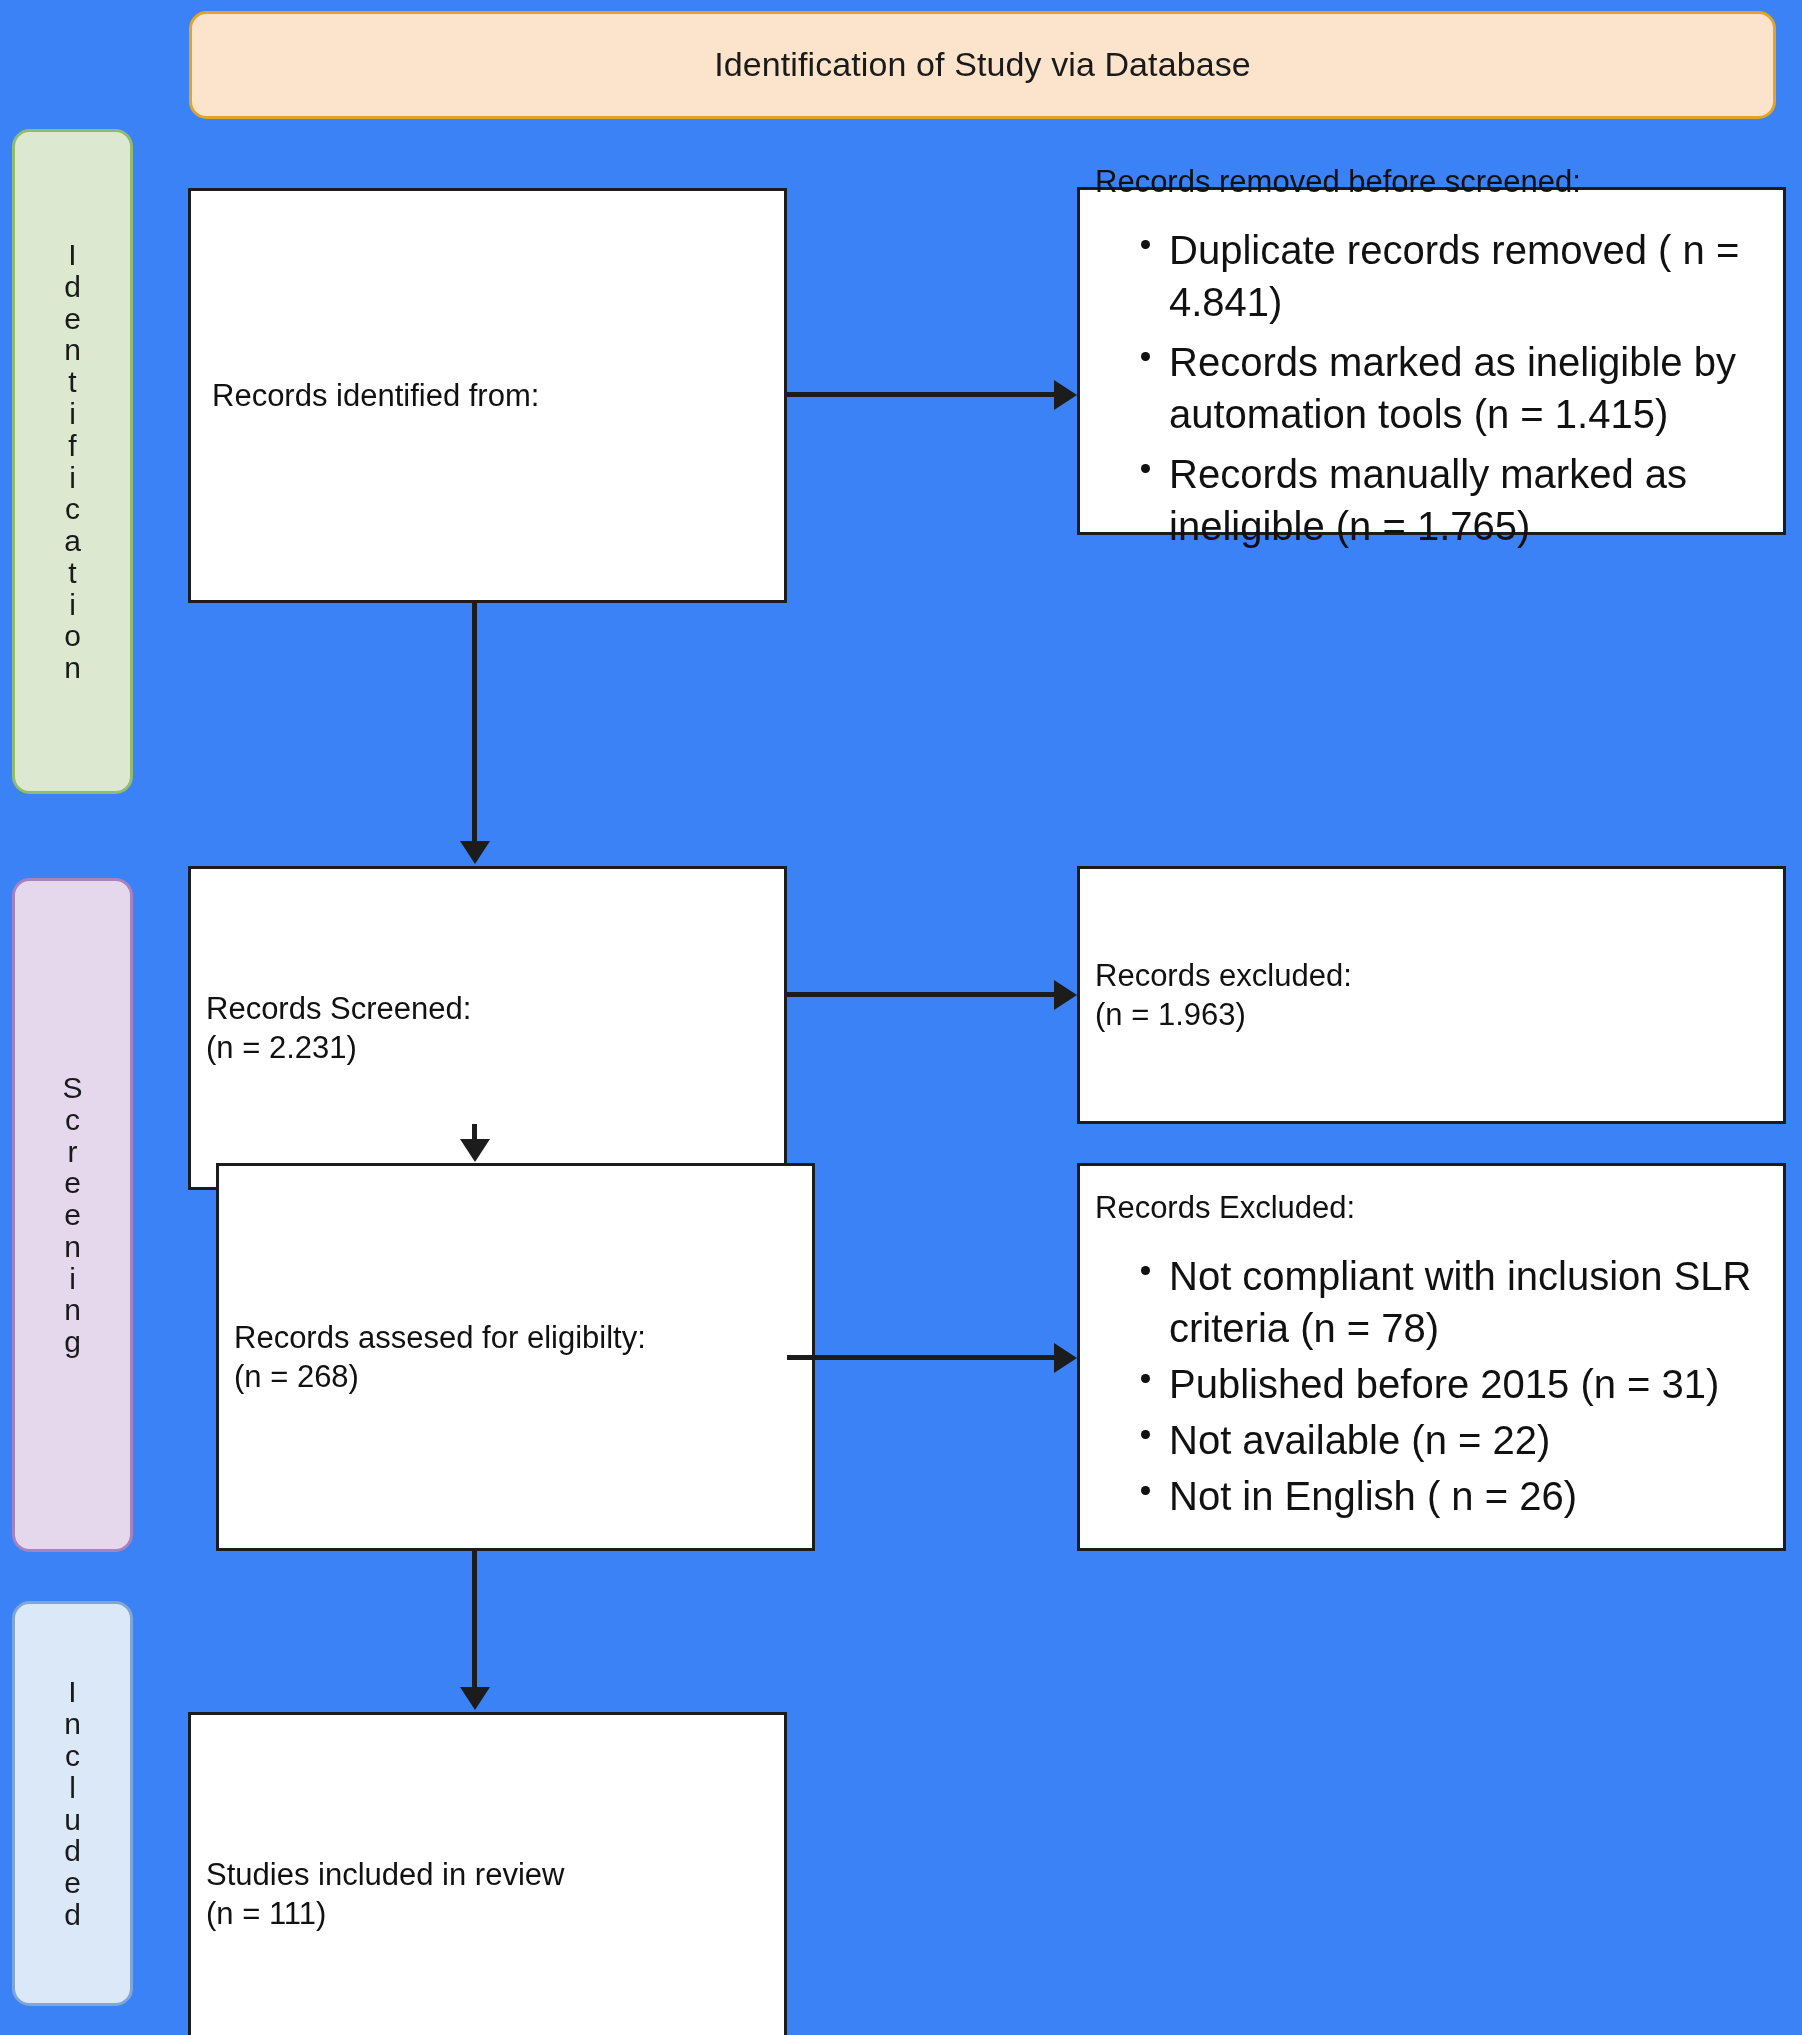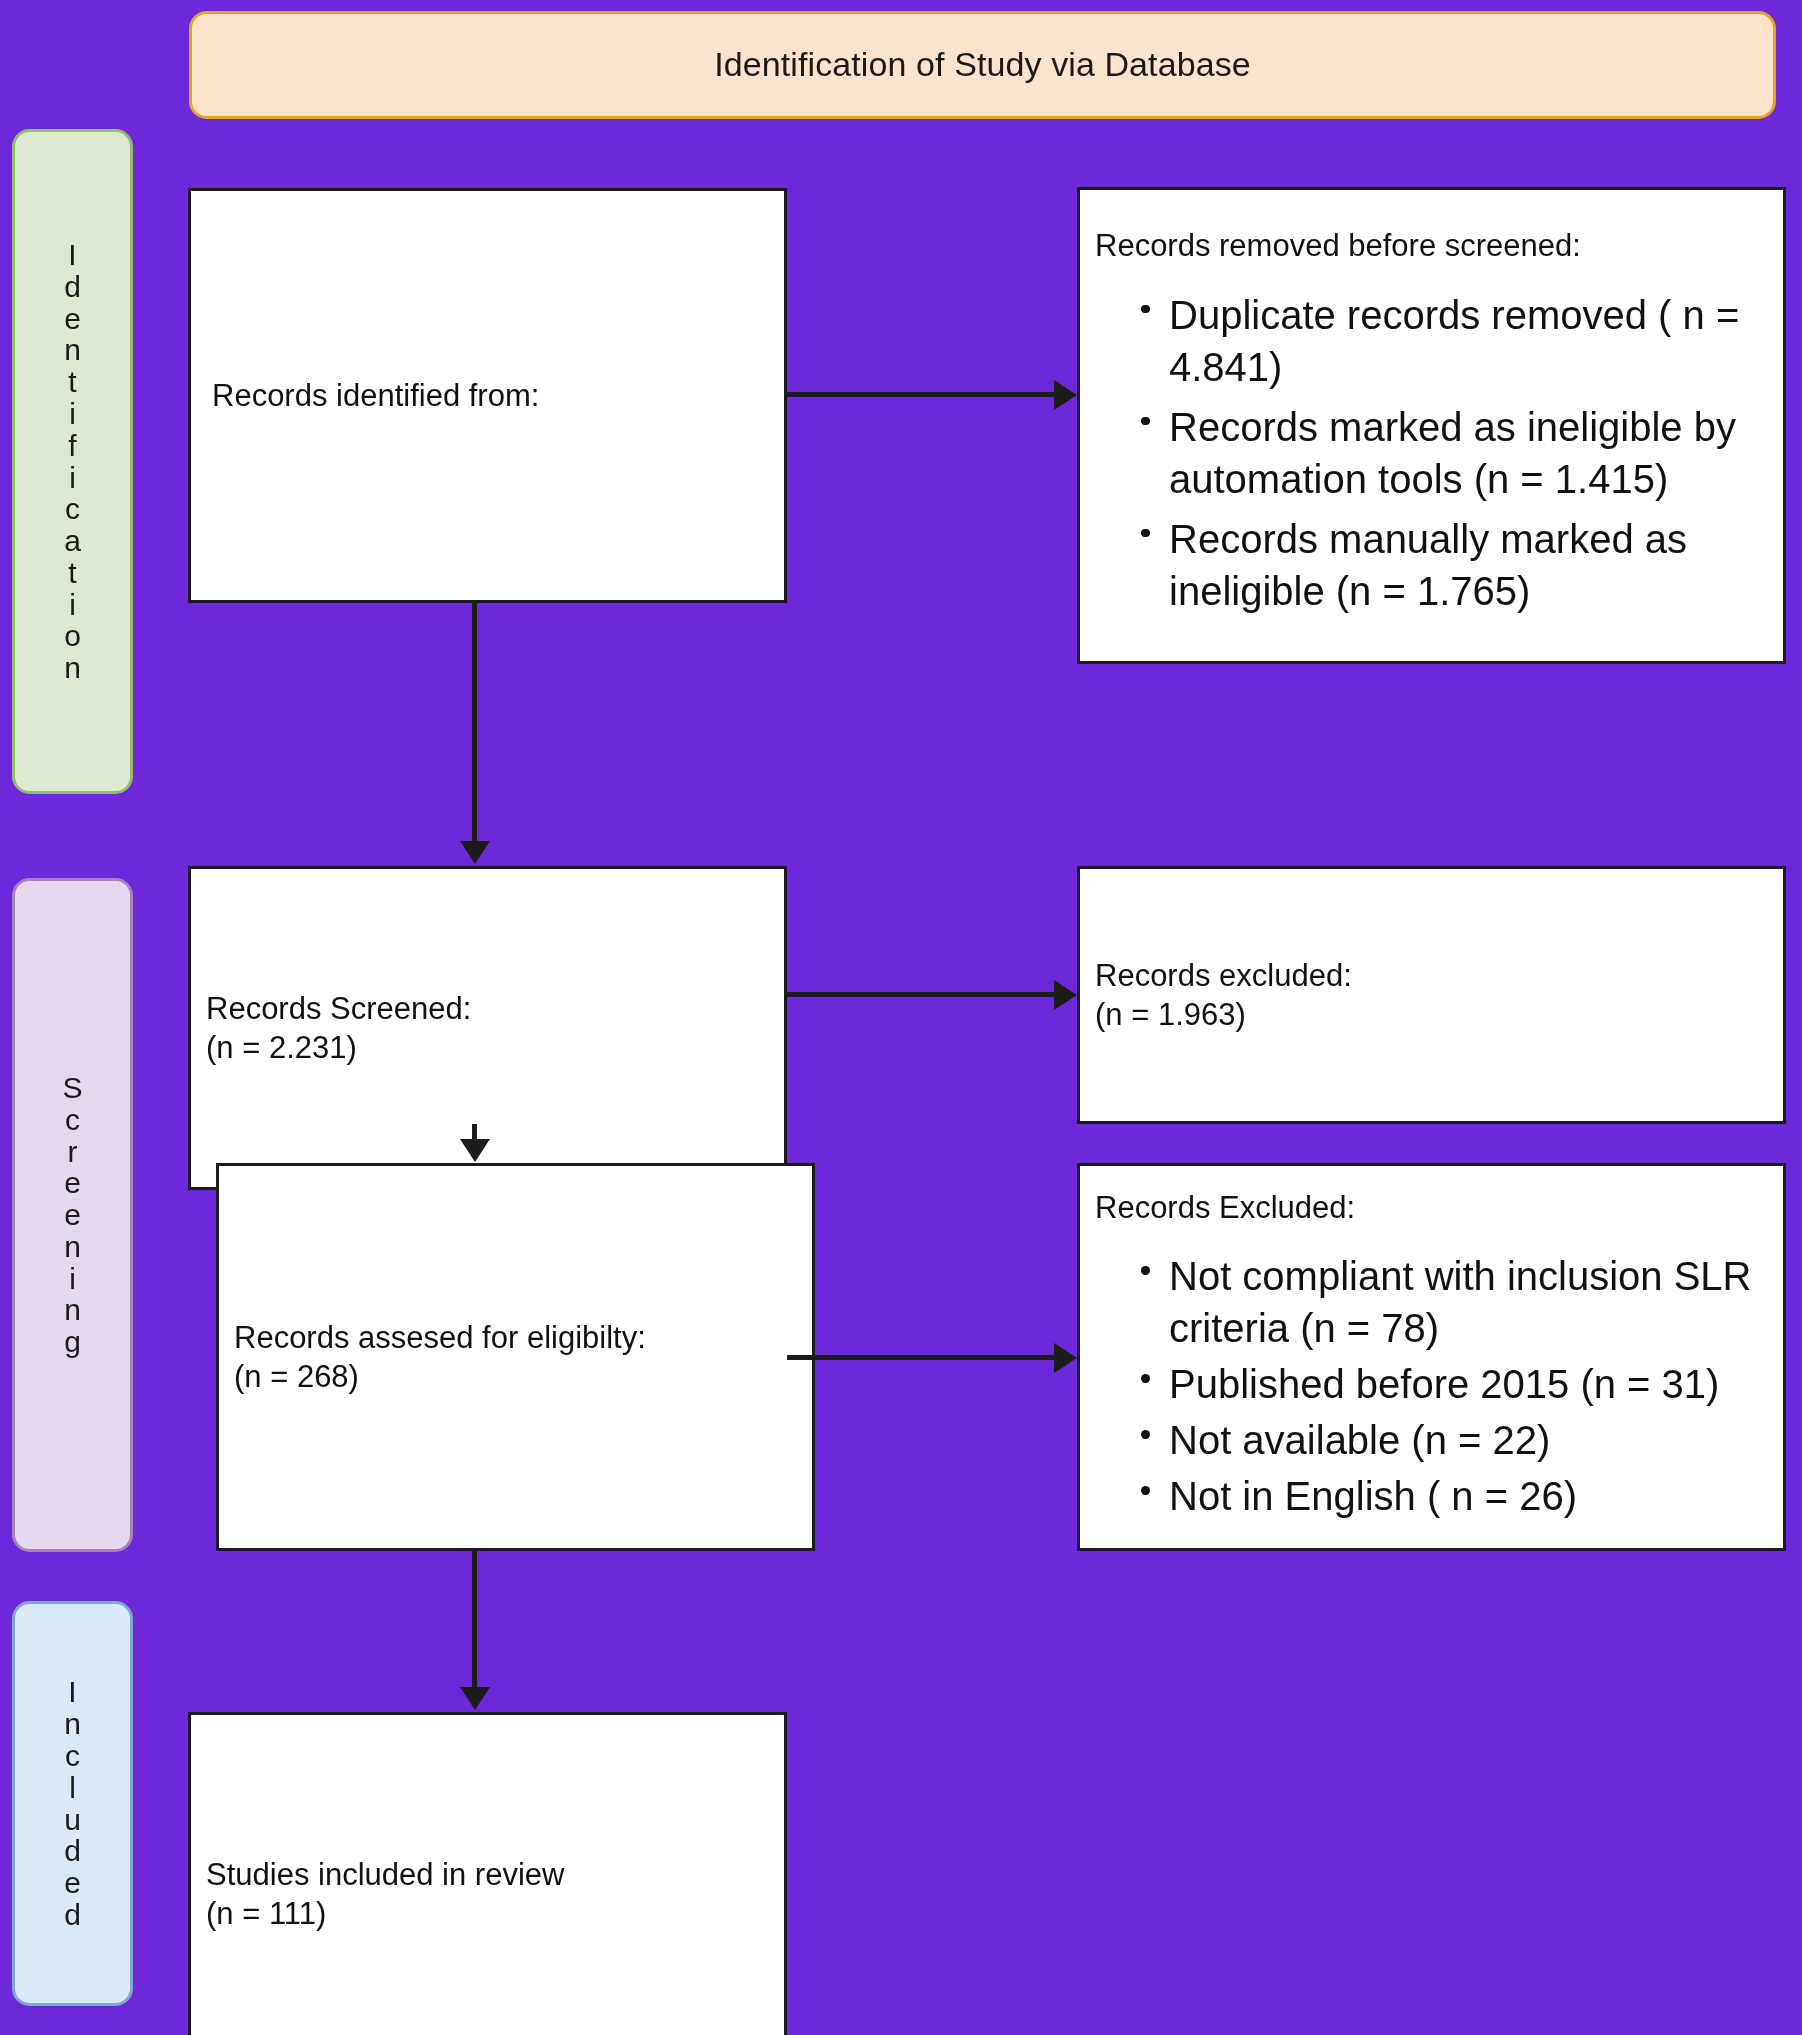--- a/index.html
+++ b/index.html
@@ -4,21 +4,21 @@
 <style>
   html, body {
     margin: 0;
     padding: 0;
     background: #ffffff;
   }
   #page {
     position: relative;
     width: 1802px;
     height: 2035px;
-    background: #6d28d9;
+    background: #3b82f6;
     font-family: "Liberation Sans", sans-serif;
     overflow: hidden;
   }
 
   
   .banner {
     position: absolute;
     left: 189px;
     top: 10.8px;
     width: 1587px;
@@ -113,21 +113,21 @@
     top: 16px;
     width: 8.8px;
     height: 8.8px;
     border-radius: 50%;
     background: #111111;
   }
   .box-list.tight li { margin-bottom: 4px; }
 
   
   .box-identified   { left: 188px;  top: 188px;  width: 599px;  height: 415px; padding-left: 6px; }
-  .box-removed      { left: 1077px; top: 187px;  width: 709px; height: 477px; }
+  .box-removed      { left: 1077px; top: 187px;  width: 709px; height: 348px; }
   .box-screened     { left: 188px;  top: 866px; width: 599px;  height: 324px; }
   .box-excluded1    { left: 1077px; top: 866px; width: 709px; height: 258px; }
   .box-eligibility  { left: 188px;  top: 1163px; width: 599px;  height: 388px; margin-left: 28px; }
   .box-excluded2    { left: 1077px; top: 1163px; width: 709px; height: 388px; }
   .box-included     { left: 188px;  top: 1712px; width: 599px;  height: 364px; }
 
   
   .conn { position: absolute; }
   .conn-v {
     width: 4.7px;

